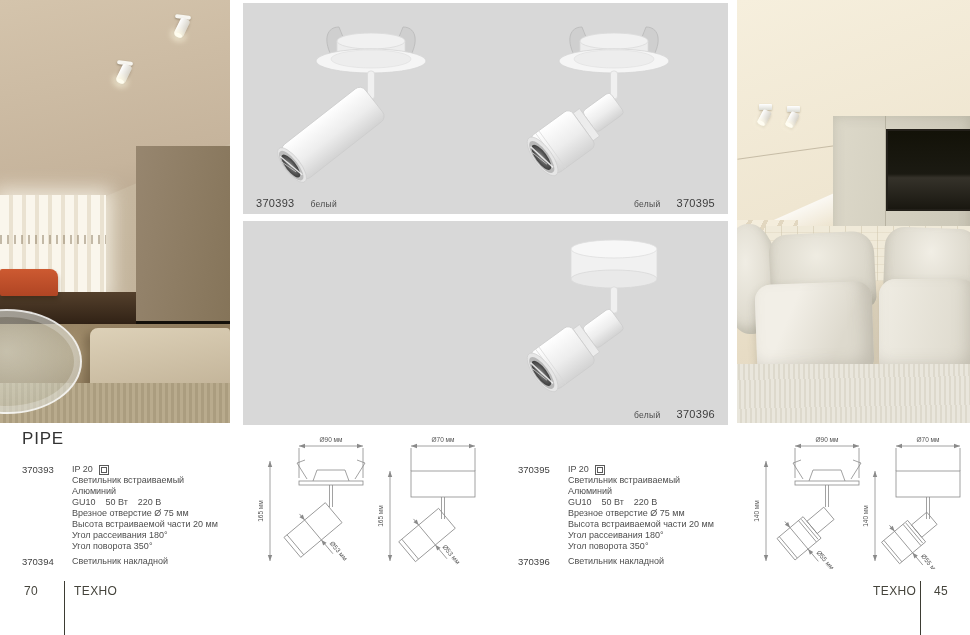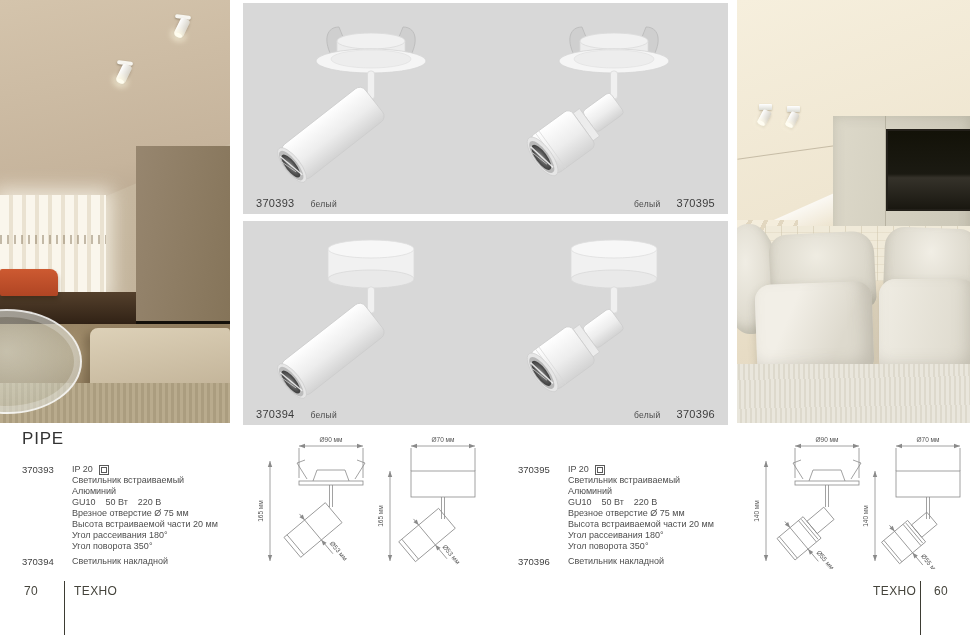--- a/index.html
+++ b/index.html
@@ -222,39 +222,20 @@
           <path d="M32,114 L37,132" stroke="#e0e0e0" stroke-width=".8" opacity=".8"></path>
         </g>
       </svg>
       <div class="panel-label label-right">
         <span class="color-name">белый</span><span class="code">370395</span>
       </div>
     </div>
   </div>
 
   <div class="panel panel-bottom">
-    <div class="half half-left">
-      <svg class="prod-svg" width="225" height="190" viewBox="0 0 225 190">
-        <path d="M75,26 L75,56 A43,9 0 0 0 161,56 L161,26" fill="#f1f1f1" stroke="#dcdcdc" stroke-width=".8"></path>
-        <ellipse cx="118" cy="56" rx="43" ry="9" fill="#e9e9e9" stroke="#d6d6d6" stroke-width=".7"></ellipse>
-        <ellipse cx="118" cy="26" rx="43" ry="9" fill="#f7f7f7" stroke="#dedede" stroke-width=".8"></ellipse>
-        <rect x="114.5" y="64" width="7" height="26" rx="3" fill="#f0f0f0" stroke="#d8d8d8" stroke-width=".7"></rect>
-        <g transform="rotate(-38 80 126)">
-          <rect x="28" y="105" width="104" height="42" rx="7" fill="url(#bodyGrad)" stroke="#cdcdcd" stroke-width=".8"></rect>
-          <ellipse cx="28" cy="126" rx="8" ry="21" fill="#e6e6e6" stroke="#cdcdcd" stroke-width=".7"></ellipse>
-          <ellipse cx="27" cy="126" rx="6.5" ry="18" fill="#bdbdbd"></ellipse>
-          <ellipse cx="26.5" cy="126" rx="5" ry="14" fill="url(#lensGrad)"></ellipse>
-          <path d="M24,112 L30,140" stroke="#f8f8f8" stroke-width="1.4" opacity=".85"></path>
-          <path d="M22,118 L27,134" stroke="#e0e0e0" stroke-width=".8" opacity=".8"></path>
-        </g>
-      </svg>
-      <div class="panel-label label-left">
-        <span class="code">370394</span><span class="color-name">белый</span>
-      </div>
-    </div>
     <div class="half half-right">
       <svg class="prod-svg" width="225" height="190" viewBox="0 0 225 190">
         <path d="M75,26 L75,56 A43,9 0 0 0 161,56 L161,26" fill="#f1f1f1" stroke="#dcdcdc" stroke-width=".8"></path>
         <ellipse cx="118" cy="56" rx="43" ry="9" fill="#e9e9e9" stroke="#d6d6d6" stroke-width=".7"></ellipse>
         <ellipse cx="118" cy="26" rx="43" ry="9" fill="#f7f7f7" stroke="#dedede" stroke-width=".8"></ellipse>
         <rect x="114.5" y="64" width="7" height="26" rx="3" fill="#f0f0f0" stroke="#d8d8d8" stroke-width=".7"></rect>
         <g transform="rotate(-36 86 122)">
           <rect x="96" y="108" width="34" height="26" rx="4" fill="url(#bodyGrad)" stroke="#cdcdcd" stroke-width=".8"></rect>
           <rect x="88" y="104" width="8" height="34" fill="#ececec" stroke="#cdcdcd" stroke-width=".7"></rect>
           <rect x="38" y="98" width="50" height="46" rx="6" fill="url(#bodyGrad)" stroke="#cdcdcd" stroke-width=".8"></rect>
@@ -443,15 +424,15 @@
     <path class="arw" d="M13,38 l-2.2,6 h4.4 Z"></path>
       <path class="arw" d="M13,128 l-2.2,-6 h4.4 Z"></path>
     <text x="6" y="83" text-anchor="middle" transform="rotate(-90 6 83)">140 мм</text>
   </svg>
 
   <div class="footer-text fp-left">70</div>
   <div class="footer-rule rule-left"></div>
   <div class="footer-text fl-left">ТЕХНО</div>
   <div class="footer-text fl-right">ТЕХНО</div>
   <div class="footer-rule rule-right"></div>
-  <div class="footer-text fp-right">60</div>
+  <div class="footer-text fp-right">45</div>
 
 </div>
 
 </body></html>

